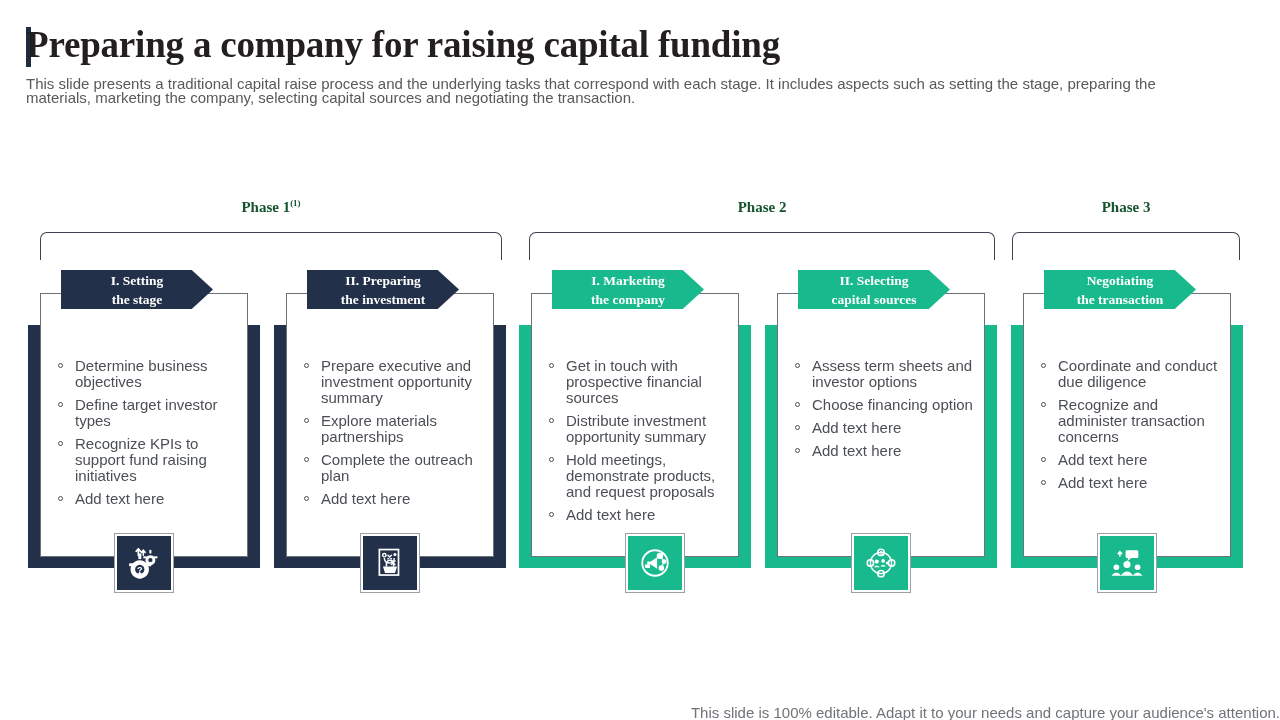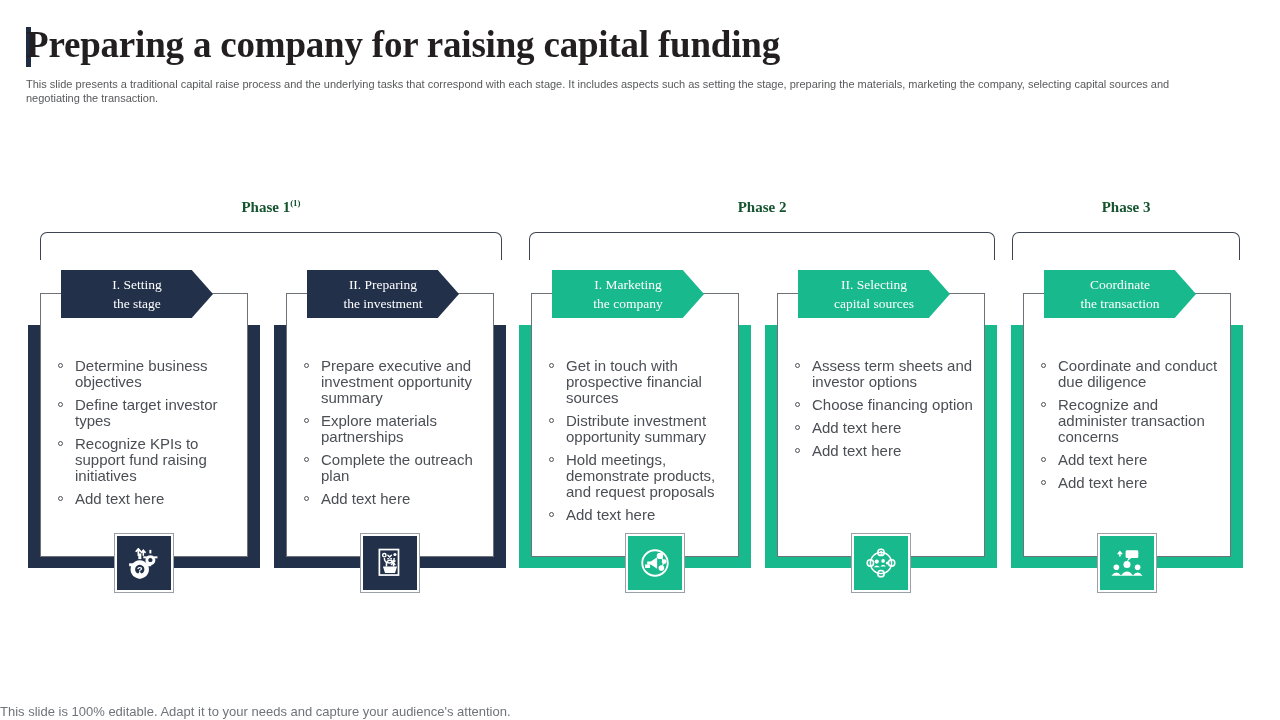--- a/index.html
+++ b/index.html
@@ -17,21 +17,21 @@
     position:absolute;left:26px;top:27px;width:5px;height:40px;background:#1f2b40;
   }
   .page-title{
     position:absolute;left:26px;top:22px;
     font-family:"Liberation Serif", serif;
     font-weight:bold;font-size:37px;line-height:46px;
     color:#231f20;letter-spacing:-0.2px;white-space:nowrap;
   }
   .subtitle{
     position:absolute;left:26px;top:77px;width:1175px;
-    font-size:11px;line-height:14px;color:#58595b;
+    font-size:15px;line-height:14px;color:#58595b;
   }
 
   
   .phase-label{
     position:absolute;top:198px;
     font-family:"Liberation Serif", serif;
     font-weight:bold;font-size:15px;color:#14532d;
     text-align:center;white-space:nowrap;
   }
   .phase-label sup{font-size:9px;font-weight:bold;vertical-align:super;}
@@ -59,25 +59,25 @@
   }
   
   .panel{
     position:absolute;left:12px;top:23px;width:208px;height:264px;
     background:#ffffff;
     border:1px solid #6d7278;
     box-sizing:border-box;
   }
   
   .ribbon{
-    position:absolute;left:33px;top:0px;width:152px;height:48px;
+    position:absolute;left:33px;top:0px;width:152px;height:39px;
     background:var(--accent);
     color:#ffffff;
     font-family:"Liberation Serif", serif;
-    font-weight:normal;font-size:13.5px;line-height:19px;
+    font-weight:bold;font-size:13.5px;line-height:19px;
     text-align:center;
     display:flex;flex-direction:column;align-items:center;justify-content:center;
     clip-path:polygon(0 0, 86% 0, 100% 50%, 86% 100%, 0 100%);
     z-index:3;
   }
   .ribbon span{display:block;white-space:nowrap;}
 
   
   .bullets{
     position:absolute;left:25px;top:88px;width:190px;
@@ -105,21 +105,21 @@
     border:2px solid #ffffff;
     box-shadow:0 0 0 1px #9aa0a6;
     display:flex;align-items:center;justify-content:center;
     z-index:5;
   }
   .icon-tile svg{width:34px;height:34px;display:block;}
 
   
   .footer{
     position:absolute;left:0;right:0;top:704px;
-    text-align:left;font-size:13px;color:#6f7479;
+    text-align:right;font-size:15px;color:#6f7479;
   }
 </style>
 </head>
 <body>
 
 <div class="slide">
 
   <div class="title-rule"></div>
   <div class="page-title">Preparing a company for raising capital funding</div>
   <div class="subtitle">This slide presents a traditional capital raise process and the underlying tasks that correspond with each stage. It includes aspects such as setting the stage, preparing the materials, marketing the company, selecting capital sources and negotiating the transaction.</div>
@@ -251,21 +251,21 @@
         <path d="M23 29 q4 -5 8 0 z" fill="#fff"></path>
         <circle cx="33" cy="24" r="2.2" fill="#fff"></circle>
       </svg>
     </div>
   </div>
 
   <div class="card" style="left:1011px;--accent:#18b98c;">
     <div class="ubar"></div>
     <div class="panel"></div>
     <div class="ribbon">
-      <span>Coordinate</span>
+      <span>Negotiating</span>
       <span>the transaction</span>
     </div>
     <div class="bullets">
       <div class="bullet">Coordinate and conduct due diligence</div>
       <div class="bullet">Recognize and administer transaction concerns</div>
       <div class="bullet">Add text here</div>
       <div class="bullet">Add text here</div>
     </div>
     <div class="icon-tile">
       <svg viewBox="0 0 48 48" aria-hidden="true">

